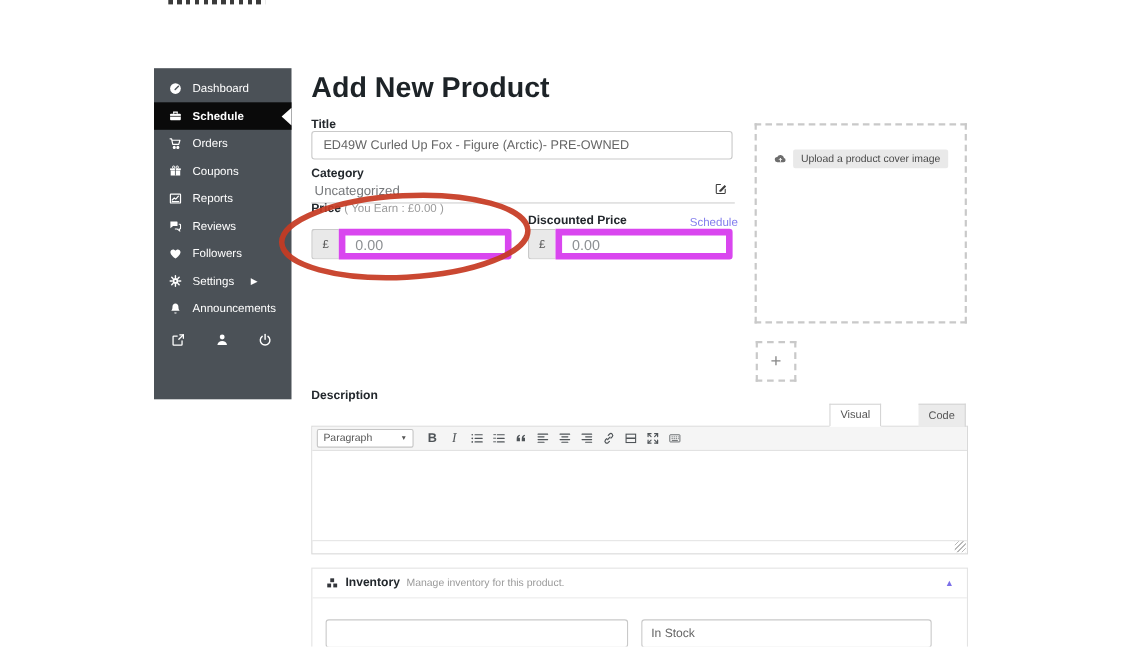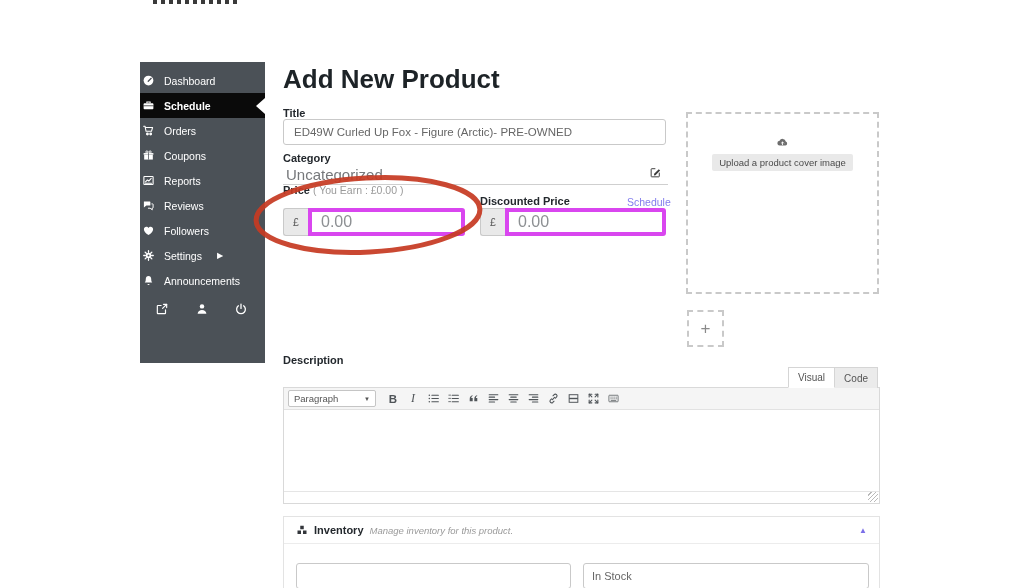--- a/index.html
+++ b/index.html
@@ -6,21 +6,21 @@
   .canvas{position:relative;width:1024px;height:588px;background:#fff;overflow:hidden;
           font-family:"Liberation Sans",sans-serif;}
 
   
   .top-dashes{position:absolute;left:153px;top:0;width:88px;height:4px;
     background:repeating-linear-gradient(90deg,#3a3a3a 0 4px,transparent 4px 8px);}
 
   
   .sidebar{position:absolute;left:140px;top:62px;width:125px;height:301px;
     background:#4b5157;padding-top:6px;box-sizing:border-box;}
-  .nav-item{height:25px;display:flex;align-items:center;padding-left:2px;gap:9px;
+  .nav-item{height:25px;display:flex;align-items:center;padding-left:13px;gap:9px;
     color:#fff;font-size:10.5px;position:relative;cursor:pointer;text-align:right;}
   .nav-item .nicon{width:13px;height:13px;flex:none;display:flex;align-items:center;}
   .nav-item .nicon svg{width:13px;height:13px;}
   .nav-item.active{background:#0a0a0a;font-weight:bold;}
   .nav-item.active::after{content:"";position:absolute;right:0;top:50%;
     transform:translateY(-50%);border-top:8px solid transparent;
     border-bottom:8px solid transparent;border-right:9px solid #fff;}
   .submenu-caret{font-size:8px;margin-left:6px;line-height:1;}
   .sidebar-footer{display:flex;justify-content:space-between;padding:9px 17px 0 15px;}
   .sidebar-footer .ficon svg{width:14px;height:14px;}
@@ -30,50 +30,50 @@
     color:#1d2327;}
   .flabel{position:absolute;font-size:11px;font-weight:700;color:#23282d;}
   .gray-note{font-weight:400;color:#9a9a9a;font-size:10.5px;}
 
   .title-input{position:absolute;left:283px;top:119px;width:383px;height:26px;
     border:1px solid #c9c9c9;border-radius:3px;box-sizing:border-box;
     font-size:11.5px;color:#666;padding:0 10px;background:#fff;
     font-family:"Liberation Sans",sans-serif;}
 
   .category-bar{position:absolute;left:283px;top:163px;width:385px;height:21px;
-    border-bottom:1px solid #cfcfcf;font-size:15px;color:#76787b;}
+    border-bottom:1px solid #cfcfcf;font-size:12px;color:#76787b;}
   .category-bar .cat-val{position:absolute;left:3px;top:3px;}
   .category-bar .edit-ic{position:absolute;right:6px;top:2px;width:13px;height:13px;cursor:pointer;}
   .category-bar .edit-ic svg{width:13px;height:13px;}
 
   .price-group{position:absolute;display:flex;height:28px;box-sizing:border-box;}
   .addon{width:24px;background:#e9e9e9;border:1px solid #c9c9c9;border-right:none;
     border-radius:3px 0 0 3px;display:flex;align-items:center;justify-content:center;
     font-size:10.5px;color:#555;}
-  .pinput{flex:1;min-width:0;border:4px solid #d946ef;border-radius:0 3px 3px 0;
-    font-size:16px;color:#0c4a6e;padding:0 9px;background:#fff;
+  .pinput{flex:1;min-width:0;border:6px solid #d946ef;border-radius:0 3px 3px 0;
+    font-size:13px;color:#0c4a6e;padding:0 9px;background:#fff;
     font-family:"Liberation Sans",sans-serif;}
   .pinput::placeholder{color:#8d9093;opacity:1;}
   .schedule-link{position:absolute;left:627px;top:196px;font-size:10.5px;
     color:#827ded;cursor:pointer;text-decoration:none;}
 
   .cover-box{position:absolute;left:686px;top:112px;width:193px;height:182px;
     border:2px dashed #c9c9c9;box-sizing:border-box;}
   .upload-row{margin-top:22px;display:flex;align-items:center;justify-content:center;
-    gap:5px;cursor:pointer;flex-direction:column;}
+    gap:5px;cursor:pointer;}
   .upload-row svg{width:13px;height:13px;}
   .upload-chip{background:#e9e9e9;padding:3px 7px;font-size:9.5px;color:#4a4a4a;
     border-radius:2px;}
   .plus-box{position:absolute;left:687px;top:310px;width:37px;height:37px;
     border:2px dashed #c9c9c9;box-sizing:border-box;display:flex;align-items:center;
     justify-content:center;color:#8a8a8a;font-size:17px;cursor:pointer;}
 
   
   .editor-wrap{position:absolute;left:283px;top:367px;width:597px;height:137px;}
-  .editor-tabs{position:absolute;right:2px;top:0;display:flex;height:21px;z-index:2;}
+  .editor-tabs{position:absolute;right:2px;top:0;display:flex;height:21px;z-index:2;gap:34px;}
   .etab{font-size:10px;color:#555;padding:0 9px;display:flex;align-items:center;
     cursor:pointer;box-sizing:border-box;}
   .etab.visual{background:#fff;border:1px solid #d5d5d5;border-bottom:1px solid #fff;}
   .etab.code{background:#ebebeb;border:1px solid #d5d5d5;border-left:none;
     border-bottom:none;}
   .editor-box{position:absolute;left:0;right:0;top:20px;bottom:0;
     border:1px solid #d9d9d9;background:#fff;display:flex;flex-direction:column;}
   .toolbar{height:21px;background:#f5f5f5;border-bottom:1px solid #e2e2e2;
     display:flex;align-items:center;padding:0 4px;gap:2px;}
   .select-paragraph{width:76px;height:15px;background:#fff;border:1px solid #c5c5c5;
@@ -91,26 +91,26 @@
     background:repeating-linear-gradient(135deg,transparent 0 2px,#b9b9b9 2px 3px);
     cursor:nwse-resize;}
 
   
   .inv-card{position:absolute;left:283px;top:516px;width:597px;height:84px;
     border:1px solid #e3e3e3;background:#fff;box-sizing:border-box;}
   .inv-header{height:26px;display:flex;align-items:center;gap:6px;padding:0 12px;
     border-bottom:1px solid #ececec;}
   .inv-header svg{width:12px;height:12px;}
   .inv-title{font-size:11px;font-weight:700;color:#23282d;}
-  .inv-sub{font-size:9.5px;font-style:italic;color:#9a9a9a;}
+  .inv-sub{font-size:9.5px;color:#9a9a9a;}
   .inv-arrow{margin-left:auto;font-size:8px;color:#7b6fe8;cursor:pointer;}
   .sku-input{position:absolute;left:12px;top:46px;width:275px;height:26px;
     border:1px solid #c9c9c9;border-radius:3px;box-sizing:border-box;background:#fff;
     font-size:11px;padding:0 8px;font-family:"Liberation Sans",sans-serif;}
-  .stock-select{position:absolute;left:299px;top:46px;width:286px;height:26px;
+  .stock-select{position:absolute;left:299px;top:46px;width:264px;height:26px;
     border:1px solid #c9c9c9;border-radius:3px;box-sizing:border-box;background:#fff;
     font-size:11px;color:#666;display:flex;align-items:center;padding:0 8px;
     cursor:pointer;}
 
   
   .annotation{position:absolute;left:248px;top:171px;width:240px;height:88px;
     pointer-events:none;z-index:5;}
 </style>
 </head>
 <body>

